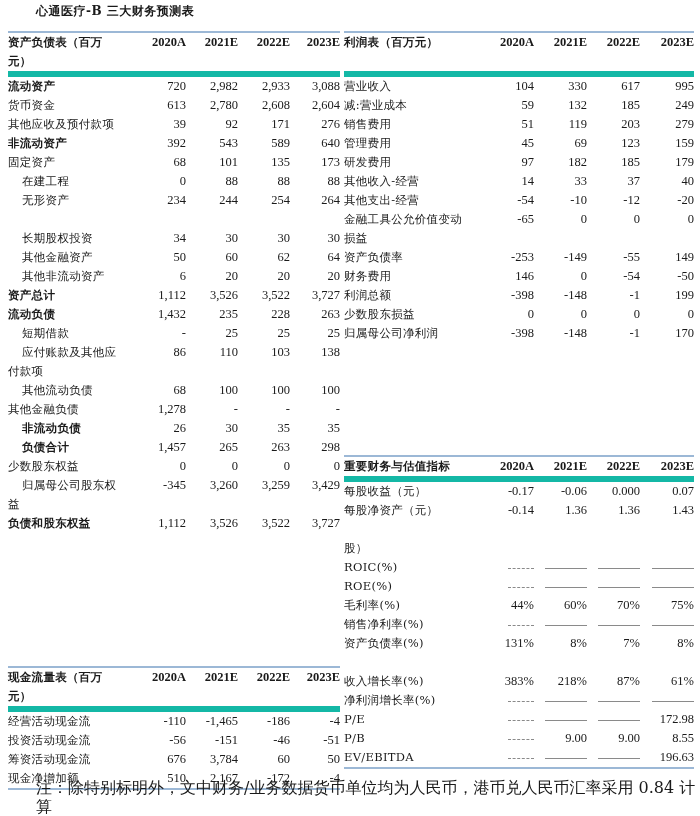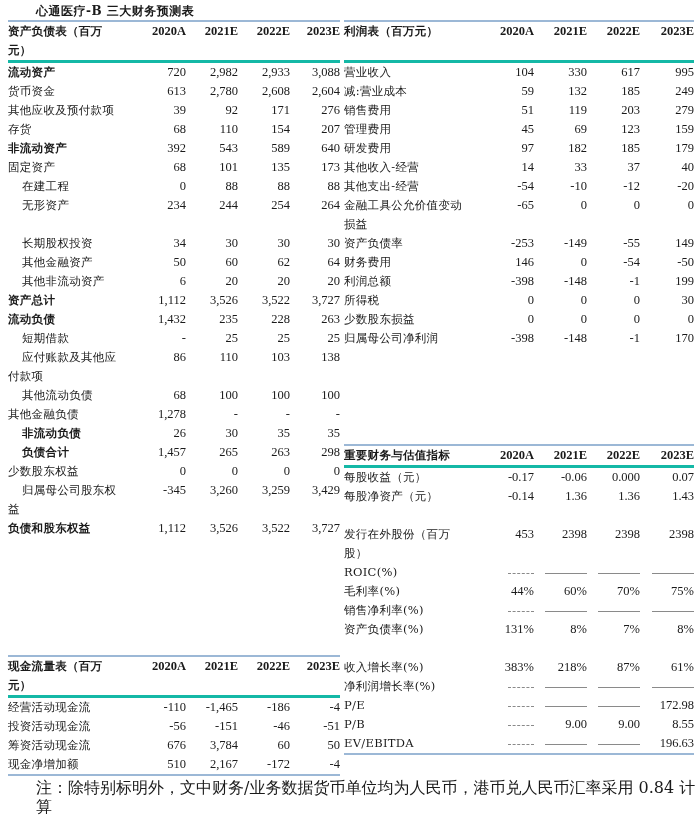--- a/index.html
+++ b/index.html
@@ -6,34 +6,34 @@
   body {
     width: 700px; height: 816px; position: relative; overflow: hidden;
     font-family: "DejaVu Serif", "Liberation Serif", serif;
     color: #1a1a1a; font-size: 12px;
   }
   .title {
     position: absolute; left: 36px; top: 3px; font-size: 12px; font-weight: bold;
     letter-spacing: 0.5px;
   }
   .tbl {
-    position: absolute; border-collapse: collapse; table-layout: fixed;
+    position: absolute; border-collapse: collapse; table-layout: fixed; margin-top: 11px;
   }
   .tbl td {
     height: 19px; padding: 0; white-space: nowrap; overflow: visible;
     font-family: "Liberation Serif", "DejaVu Serif", serif; font-size: 12.5px;
     line-height: 19px;
   }
   .tbl td.lbl { font-family: "DejaVu Serif", serif; font-size: 11.5px; text-align: left; letter-spacing: 0.3px; }
   .tbl td.num { text-align: right; }
   .tbl tr.head td { font-weight: bold; }
   .tbl tr.head td.lbl { font-weight: bold; }
   .tbl tr.bold td.lbl { font-weight: bold; }
   .tbl tr.topline td { border-top: 2px solid #9cb8d6; }
-  .tbl tr.subline td { border-top: 3px solid #14b8a6; }
+  .tbl tr.subline td { border-top: 6px solid #14b8a6; }
   .tbl tr.botline td { border-bottom: 2px solid #9cb8d6; }
   .indent { padding-left: 14px !important; }
   .dash-cell { text-align: right; }
   .dash {
     display: inline-block; width: 42px; height: 0; border-top: 1px solid #8a8a8a;
     vertical-align: middle;
   }
   .dash2 {
     display: inline-block; width: 26px; height: 0; border-top: 1px dashed #8a8a8a; vertical-align: middle;
   }
@@ -85,27 +85,20 @@
         <td class="num">2,608</td>
         <td class="num">2,604</td>
       </tr>
       <tr>
         <td class="lbl">其他应收及预付款项</td>
         <td class="num">39</td>
         <td class="num">92</td>
         <td class="num">171</td>
         <td class="num">276</td>
       </tr>
-      <tr>
-        <td class="lbl">存货</td>
-        <td class="num">68</td>
-        <td class="num">110</td>
-        <td class="num">154</td>
-        <td class="num">207</td>
-      </tr>
       <tr class="bold">
         <td class="lbl">非流动资产</td>
         <td class="num">392</td>
         <td class="num">543</td>
         <td class="num">589</td>
         <td class="num">640</td>
       </tr>
       <tr>
         <td class="lbl">固定资产</td>
         <td class="num">68</td>
@@ -350,27 +343,20 @@
         <td class="num">-50</td>
       </tr>
       <tr>
         <td class="lbl">利润总额</td>
         <td class="num">-398</td>
         <td class="num">-148</td>
         <td class="num">-1</td>
         <td class="num">199</td>
       </tr>
       <tr>
-        <td class="lbl">所得税</td>
-        <td class="num">0</td>
-        <td class="num">0</td>
-        <td class="num">0</td>
-        <td class="num">30</td>
-      </tr>
-      <tr>
         <td class="lbl">少数股东损益</td>
         <td class="num">0</td>
         <td class="num">0</td>
         <td class="num">0</td>
         <td class="num">0</td>
       </tr>
       <tr>
         <td class="lbl">归属母公司净利润</td>
         <td class="num">-398</td>
         <td class="num">-148</td>
@@ -411,35 +397,35 @@
         <td class="num">1.43</td>
       </tr>
       <tr>
         <td class="lbl"></td>
         <td class="num"></td>
         <td class="num"></td>
         <td class="num"></td>
         <td class="num"></td>
       </tr>
       <tr>
-        <td class="lbl">发行在外股份（百万</td>
-        <td class="num">453</td>
-        <td class="num">2398</td>
-        <td class="num">2398</td>
-        <td class="num">2398</td>
-      </tr>
-      <tr>
         <td class="lbl">股）</td>
         <td class="num"></td>
         <td class="num"></td>
         <td class="num"></td>
         <td class="num"></td>
       </tr>
       <tr>
         <td class="lbl">ROIC(%)</td>
+        <td class="num dash-cell"><span class="dash2"></span></td>
+        <td class="num dash-cell"><span class="dash"></span></td>
+        <td class="num dash-cell"><span class="dash"></span></td>
+        <td class="num dash-cell"><span class="dash"></span></td>
+      </tr>
+      <tr>
+        <td class="lbl">ROE(%)</td>
         <td class="num dash-cell"><span class="dash2"></span></td>
         <td class="num dash-cell"><span class="dash"></span></td>
         <td class="num dash-cell"><span class="dash"></span></td>
         <td class="num dash-cell"><span class="dash"></span></td>
       </tr>
       <tr>
         <td class="lbl">毛利率(%)</td>
         <td class="num">44%</td>
         <td class="num">60%</td>
         <td class="num">70%</td>

